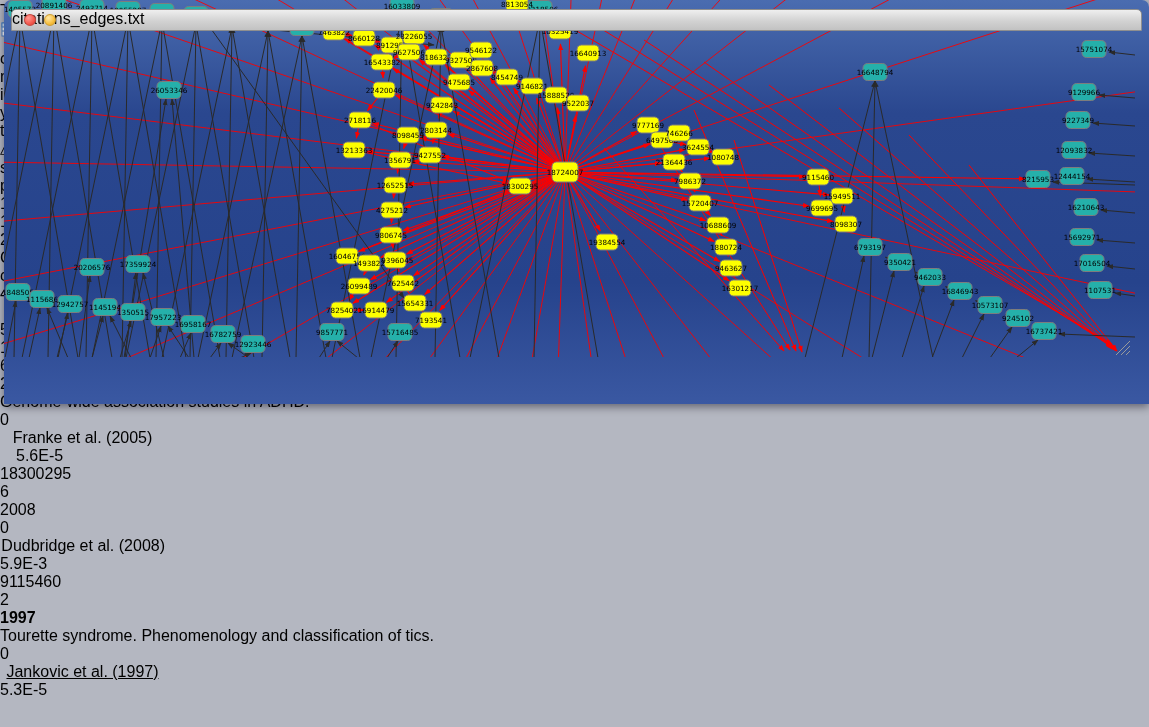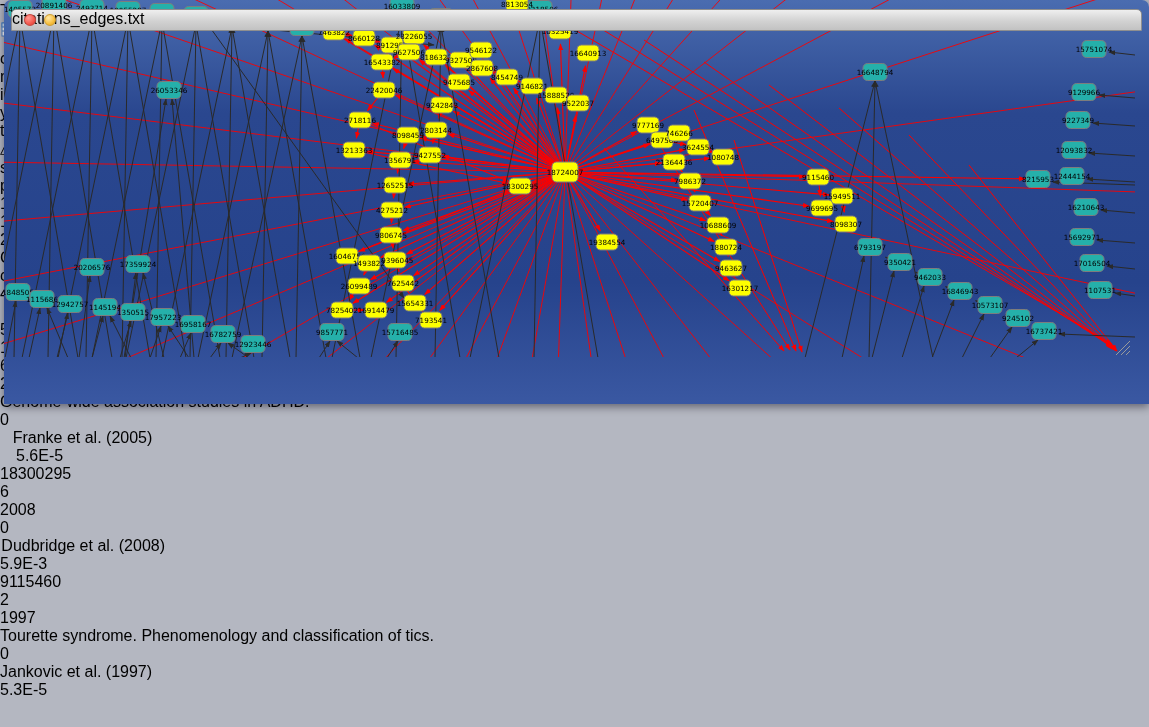--- a/index.html
+++ b/index.html
@@ -631,24 +631,24 @@
             <div class="c" style="width: 98px;">18300295</div>
             <div class="c" style="width: 92px;">6</div>
             <div class="c" style="width: 66px;">2008</div>
             <div class="c" style="width: 90px;">0</div>
             <div class="c" style="width: 165px; text-align: right;">Dudbridge et al. (2008)</div>
             <div class="c" style="width: 100px;">5.9E-3</div>
           </div>
           <div class="grow">
             <div class="c" style="width: 98px;">9115460</div>
             <div class="c" style="width: 92px;">2</div>
-            <div class="c" style="width: 66px;">1997</div>
+            <div class="c" style="width: 66px; font-weight: bold;">1997</div>
             <div class="c" style="width: 496px;">Tourette syndrome. Phenomenology and classification of tics.</div>
             <div class="c" style="width: 90px;">0</div>
-            <div class="c" style="width: 165px; text-align: left;">Jankovic et al. (1997)</div>
+            <div class="c" style="width: 165px; text-align: center; text-decoration: underline;">Jankovic et al. (1997)</div>
             <div class="c" style="width: 100px;">5.3E-5</div>
           </div>
         </div>
       <div class="vscroll">
         <div class="vthumb"></div>
       </div>
     </div>
   </div>
 
 </div>

